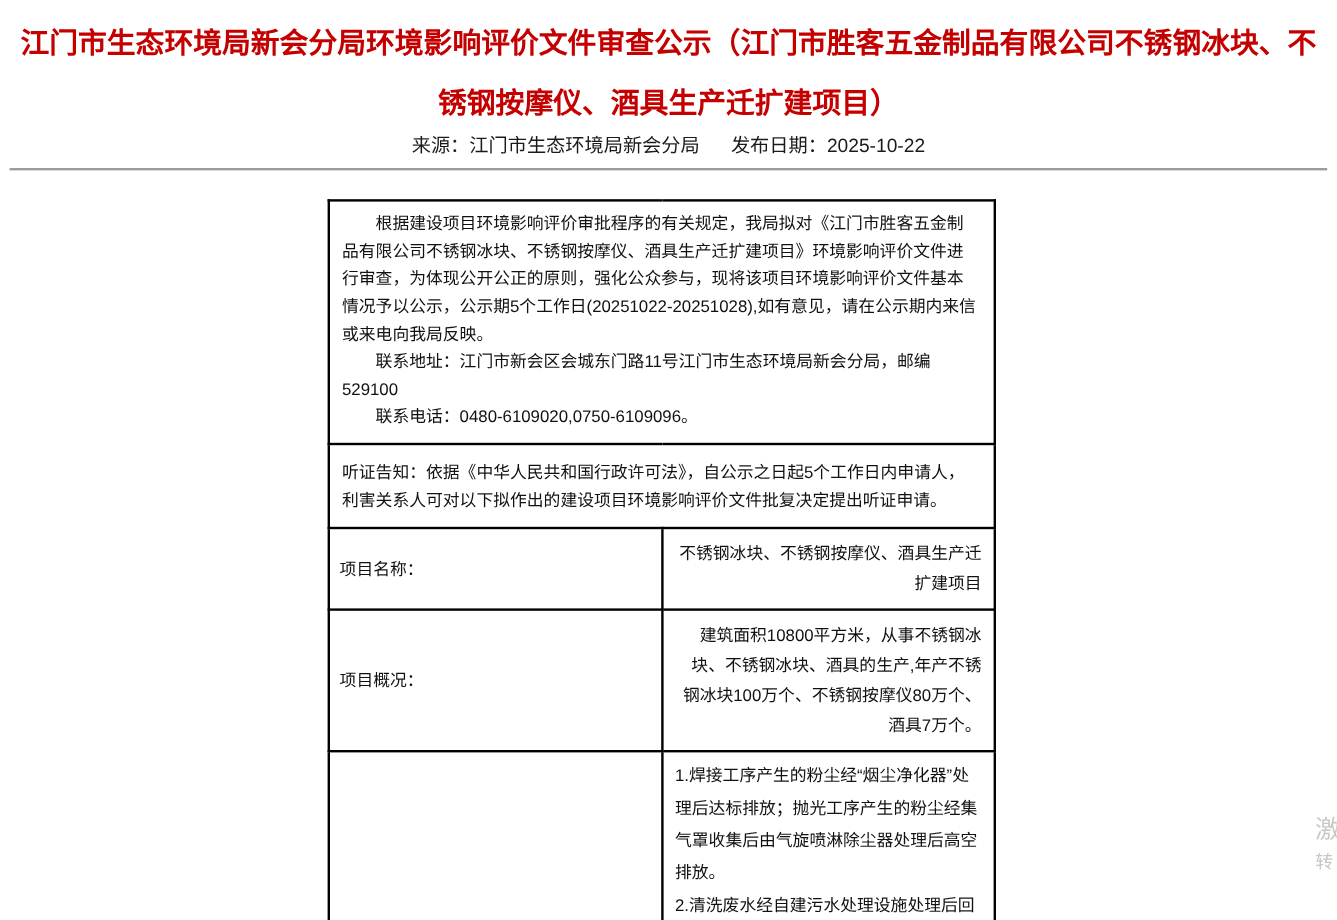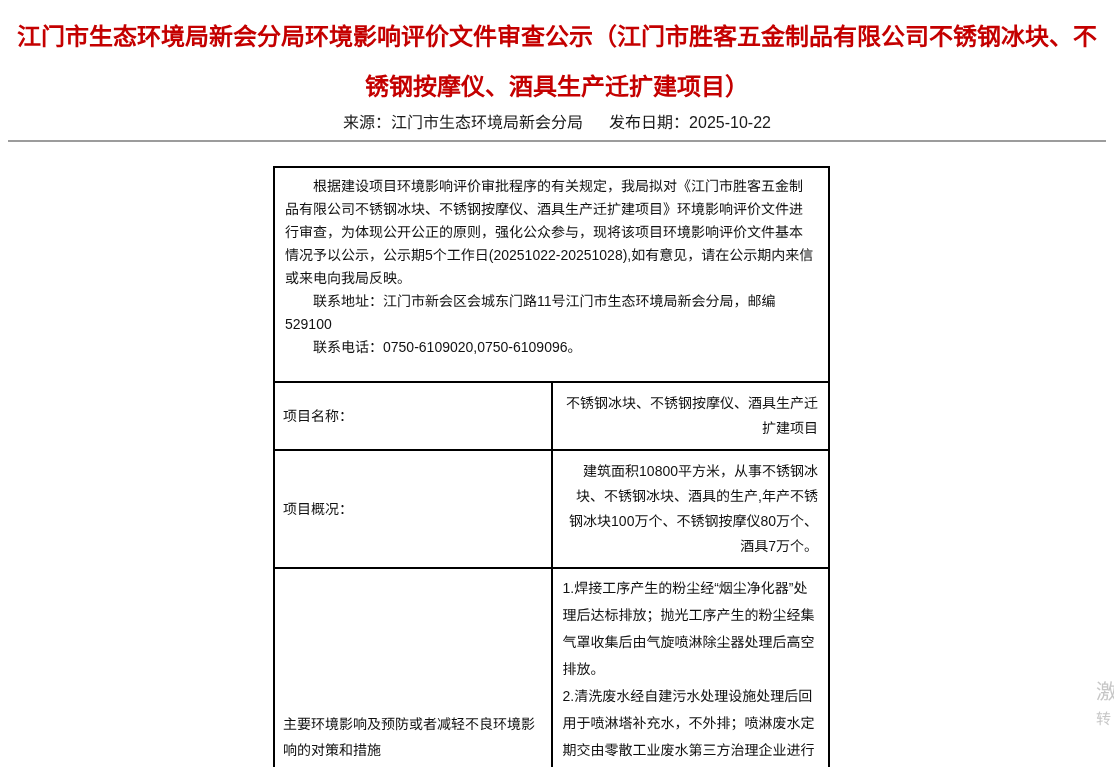--- a/index.html
+++ b/index.html
@@ -41,21 +41,21 @@
     width: 557px;
     margin: 24px 0 0 273px;
     font-size: 14px;
   }
   .doc-table td {
     border: 2px solid #000;
     vertical-align: middle;
     color: #111;
   }
   .block-cell {
-    padding: 7px 12px 22px 10px;
+    padding: 7px 12px 10px 10px;
     line-height: 23px;
   }
   .block-cell p { text-indent: 2em; }
   .hearing-cell {
     padding: 10px 12px 10px 10px;
     line-height: 24px;
   }
   .label-cell {
     width: 119px;
     padding: 8px 8px;
@@ -94,22 +94,25 @@
 </div>
 
 <div class="divider"></div>
 
 <table class="doc-table">
   <tbody>
     <tr>
       <td colspan="2" class="block-cell">
         <p>根据建设项目环境影响评价审批程序的有关规定，我局拟对《江门市胜客五金制品有限公司不锈钢冰块、不锈钢按摩仪、酒具生产迁扩建项目》环境影响评价文件进行审查，为体现公开公正的原则，强化公众参与，现将该项目环境影响评价文件基本情况予以公示，公示期5个工作日(20251022-20251028),如有意见，请在公示期内来信或来电向我局反映。</p>
         <p>联系地址：江门市新会区会城东门路11号江门市生态环境局新会分局，邮编529100</p>
-        <p>联系电话：0750-6109020,0750-6109096。</p>
+        <p>联系电话：0480-6109020,0750-6109096。</p>
       </td>
+    </tr>
+    <tr>
+      <td colspan="2" class="hearing-cell">听证告知：依据《中华人民共和国行政许可法》，自公示之日起5个工作日内申请人，利害关系人可对以下拟作出的建设项目环境影响评价文件批复决定提出听证申请。</td>
     </tr>
     <tr>
       <td class="label-cell">项目名称：</td>
       <td class="value-cell">不锈钢冰块、不锈钢按摩仪、酒具生产迁扩建项目</td>
     </tr>
     <tr>
       <td class="label-cell">项目概况：</td>
       <td class="value-cell">建筑面积10800平方米，从事不锈钢冰块、不锈钢冰块、酒具的生产,年产不锈钢冰块100万个、不锈钢按摩仪80万个、酒具7万个。</td>
     </tr>
     <tr>

